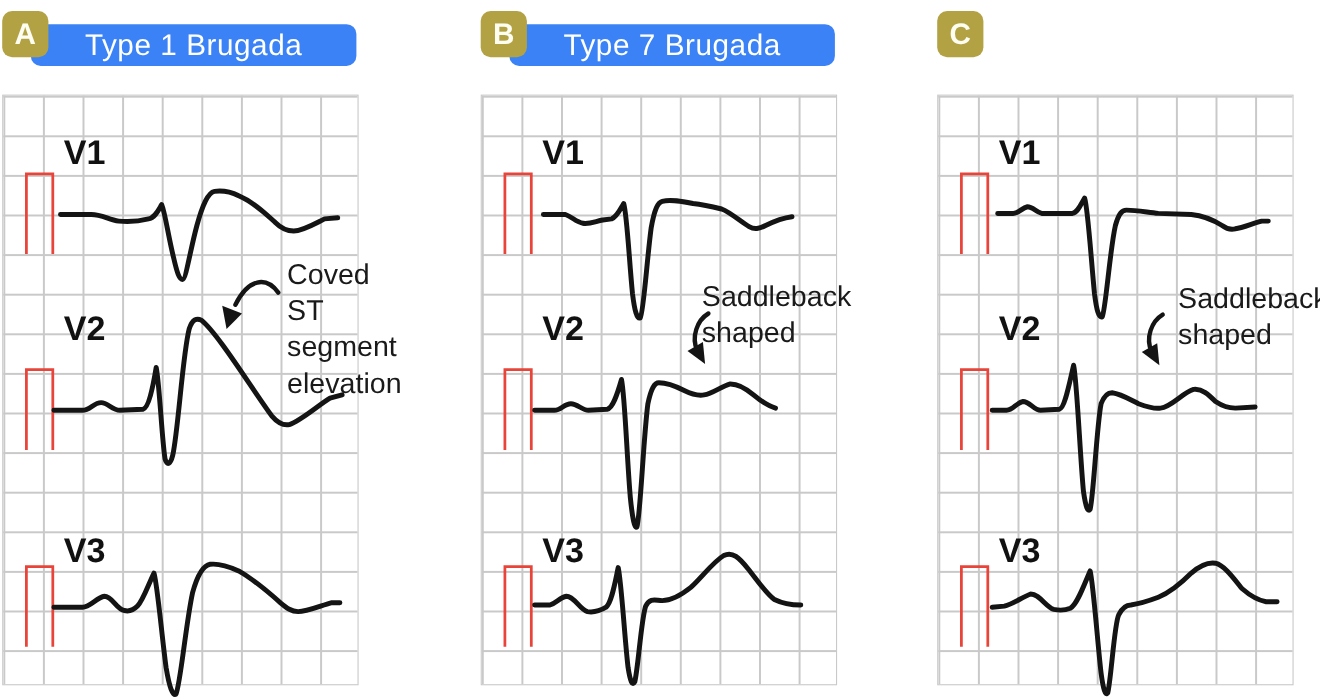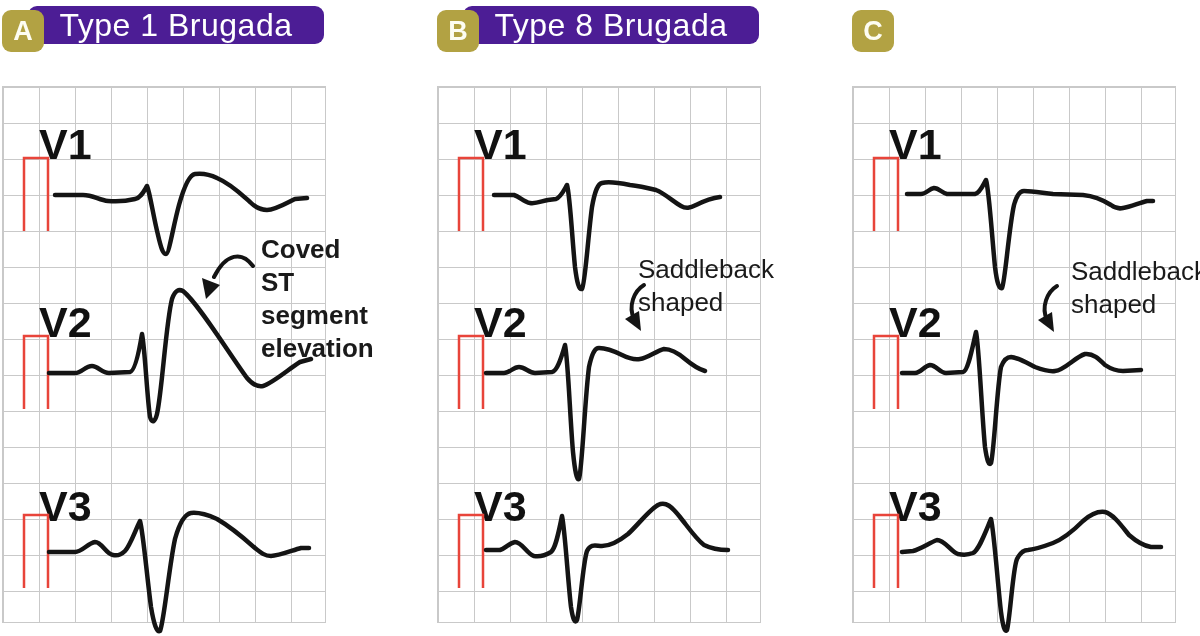--- a/index.html
+++ b/index.html
@@ -6,24 +6,24 @@
   body{
     width:1200px;height:636px;position:relative;background:#ffffff;
     font-family:"Liberation Sans","DejaVu Sans",sans-serif;overflow:hidden;
     color:#1a1a1a;
   }
   .panel{position:absolute;top:0;width:324px;height:636px;}
   #panel-a{left:2px;} #panel-b{left:437px;} #panel-c{left:852px;}
 
   .panel-header{position:absolute;top:6px;left:0;width:324px;height:42px;}
   .title-bar{
-    position:absolute;left:26px;top:0;width:296px;height:38px;
-    background:#4c1d95;border-radius:9px;color:#ffffff;
+    position:absolute;left:26px;top:16px;width:296px;height:38px;
+    background:#3b82f6;border-radius:9px;color:#ffffff;
     display:flex;align-items:center;justify-content:center;
-    font-size:32px;font-weight:500;letter-spacing:.5px;
+    font-size:27px;font-weight:500;letter-spacing:.5px;
   }
   .badge{
     position:absolute;left:0;top:4px;width:42px;height:42px;
     background:#b2a243;border-radius:9px;color:#fdfdf2;
     display:flex;align-items:center;justify-content:center;
     font-size:27px;font-weight:700;
   }
 
   .grid{
     position:absolute;left:0;top:86px;width:324px;height:537px;
@@ -34,30 +34,31 @@
     background-size:36px 36px;
     overflow:visible;
   }
   .trace-svg{position:absolute;left:0;top:0;overflow:visible;}
   .trace{fill:none;stroke:#141414;stroke-width:4.5;stroke-linecap:round;stroke-linejoin:round;}
   .cal{fill:none;stroke:#e8443a;stroke-width:2.5;stroke-linejoin:miter;}
   .arrow{fill:none;stroke:#141414;stroke-width:4;stroke-linecap:round;}
   .arrowhead{fill:#141414;stroke:none;}
 
   .lead-label{
-    position:absolute;left:36px;font-size:43px;font-weight:600;line-height:1;
+    position:absolute;left:36px;font-size:31px;font-weight:600;line-height:1;
     color:#111111;
+    padding-left:19px;
   }
-  .lead-1{top:36px;} .lead-2{top:214px;text-align:center;} .lead-3{top:398px;}
+  .lead-1{top:36px;} .lead-2{top:196px;text-align:center;} .lead-3{top:398px;}
 
   .annotation{
     position:absolute;font-size:26px;line-height:33px;color:#1a1a1a;
     white-space:pre-line;
   }
-  .ann-a{left:258px;top:146px;font-weight:bold;}
+  .ann-a{left:258px;top:146px;}
   .ann-b{left:200px;top:166px;}
   .ann-c{left:218px;top:168px;}
 </style>
 </head>
 <body>
 
 <div>
 
   <section class="panel" id="panel-a">
     <header class="panel-header">
@@ -77,21 +78,21 @@
         <path class="trace" d="M46 286 L72 286 C79 286 82 279 89 279 C95 279 99 286 106 286 L127 285 C132 284 136 265 139 247 C142 262 144 310 147 330 C149 337 152 335 154 327 C159 305 163 235 169 212 C172 203 176 202 180 204 C195 216 225 265 244 291 C250 298 255 300 260 299 C270 296 287 281 297 275 L308 272"></path>
         <path class="trace" d="M46 465 L72 465 C79 465 85 456 92 455 C99 455 103 467 110 468 C114 469 118 468 122 464 C127 459 132 444 137 434 C140 444 144 490 148 520 C151 538 154 546 157 544 C161 535 166 480 172 452 C177 434 182 427 188 426 C196 425 205 428 214 432 C228 440 243 453 252 461 C258 466 262 469 268 469 C276 469 290 463 298 461 L306 461"></path>
         <path class="arrow" d="M250 179 C239 164 223 166 211 190"></path>
         <polygon class="arrowhead" points="203,212 199,191 217,198"></polygon>
       </svg>
     </div>
   </section>
 
   <section class="panel" id="panel-b">
     <header class="panel-header">
-      <div class="title-bar">Type 8 Brugada</div>
+      <div class="title-bar">Type 7 Brugada</div>
       <div class="badge">B</div>
     </header>
     <div class="grid">
       <span class="lead-label lead-1">V1</span>
       <span class="lead-label lead-2">V2</span>
       <span class="lead-label lead-3">V3</span>
       <div class="annotation ann-b">Saddleback
 shaped</div>
       <svg class="trace-svg" width="324" height="556" viewBox="0 0 324 556">
         <path class="cal" d="M21 144 L21 71 L45 71 L45 144 M21 322 L21 249 L45 249 L45 322 M21 501 L21 428 L45 428 L45 501"></path>

